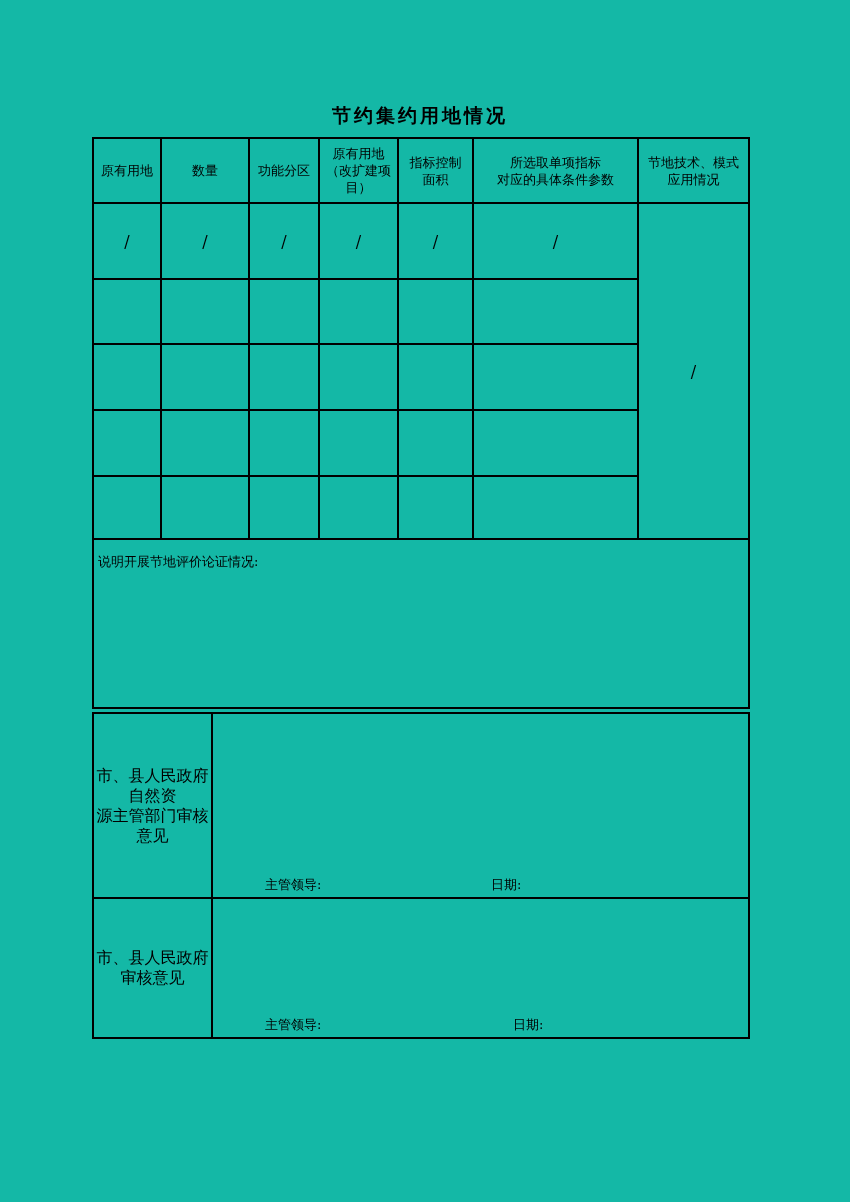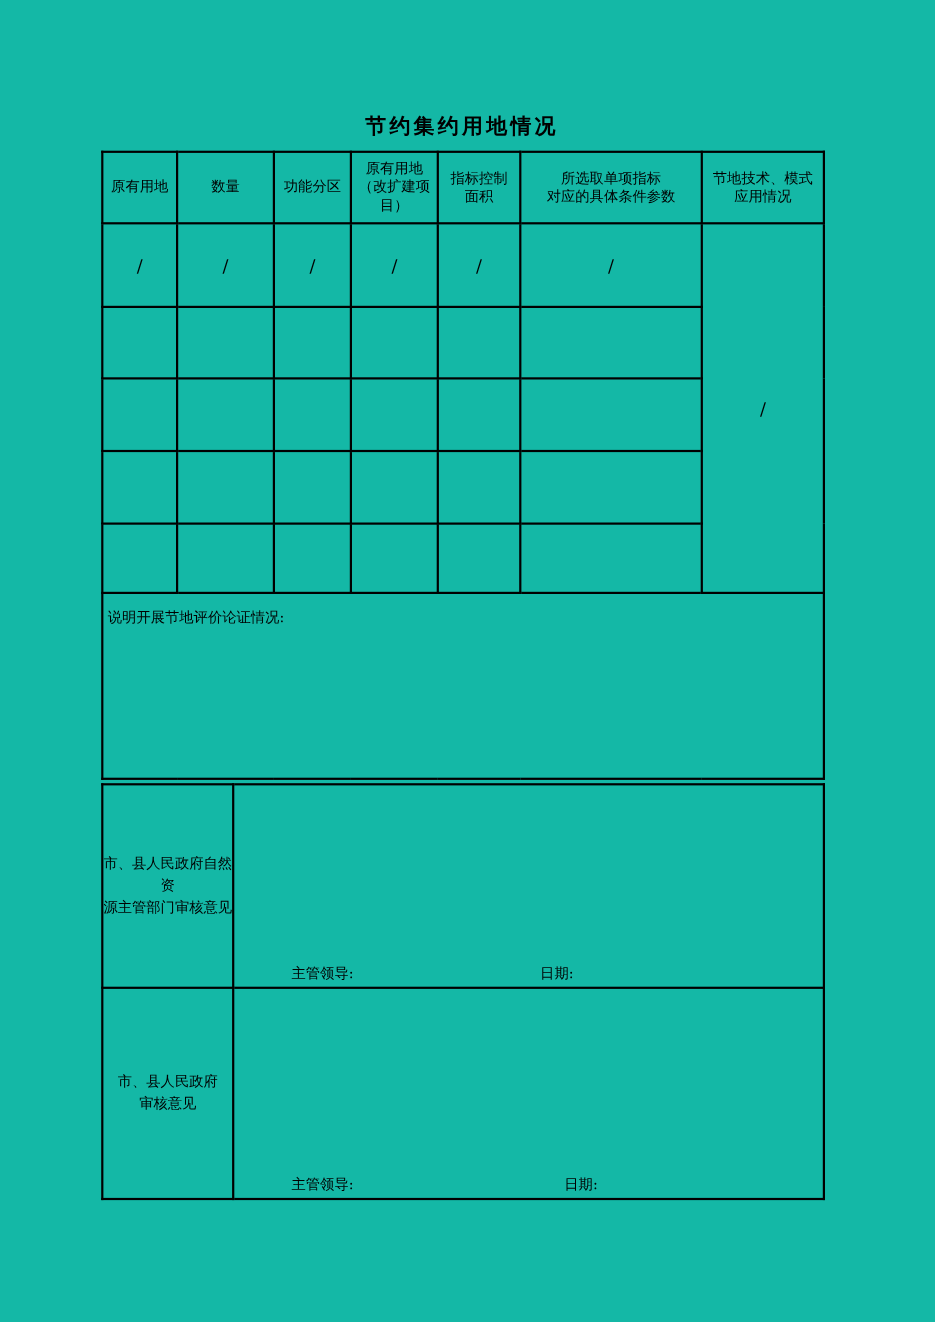--- a/index.html
+++ b/index.html
@@ -64,24 +64,24 @@
     font-size: 13px;
     line-height: 18px;
     padding: 13px 4px;
   }
 
   
   .t2 { position: absolute; top: 712px; left: 92px; width: 656px; }
   .t2 .ca { width: 119px; }
   .t2 .cb { width: 537px; }
   .t2 .s1 { height: 185px; }
-  .t2 .s2 { height: 192px; }
+  .t2 .s2 { height: 140px; }
 
   .t2 td.sec-title {
-    font-size: 13px;
+    font-size: 16px;
     line-height: 20px;
     text-align: center;
     vertical-align: middle;
     white-space: pre-line;
   }
   .t2 td.sec-body { position: relative; }
   .t2 .leader {
     position: absolute; left: 52px; bottom: 3px;
     font-size: 13px; white-space: nowrap;
   }

